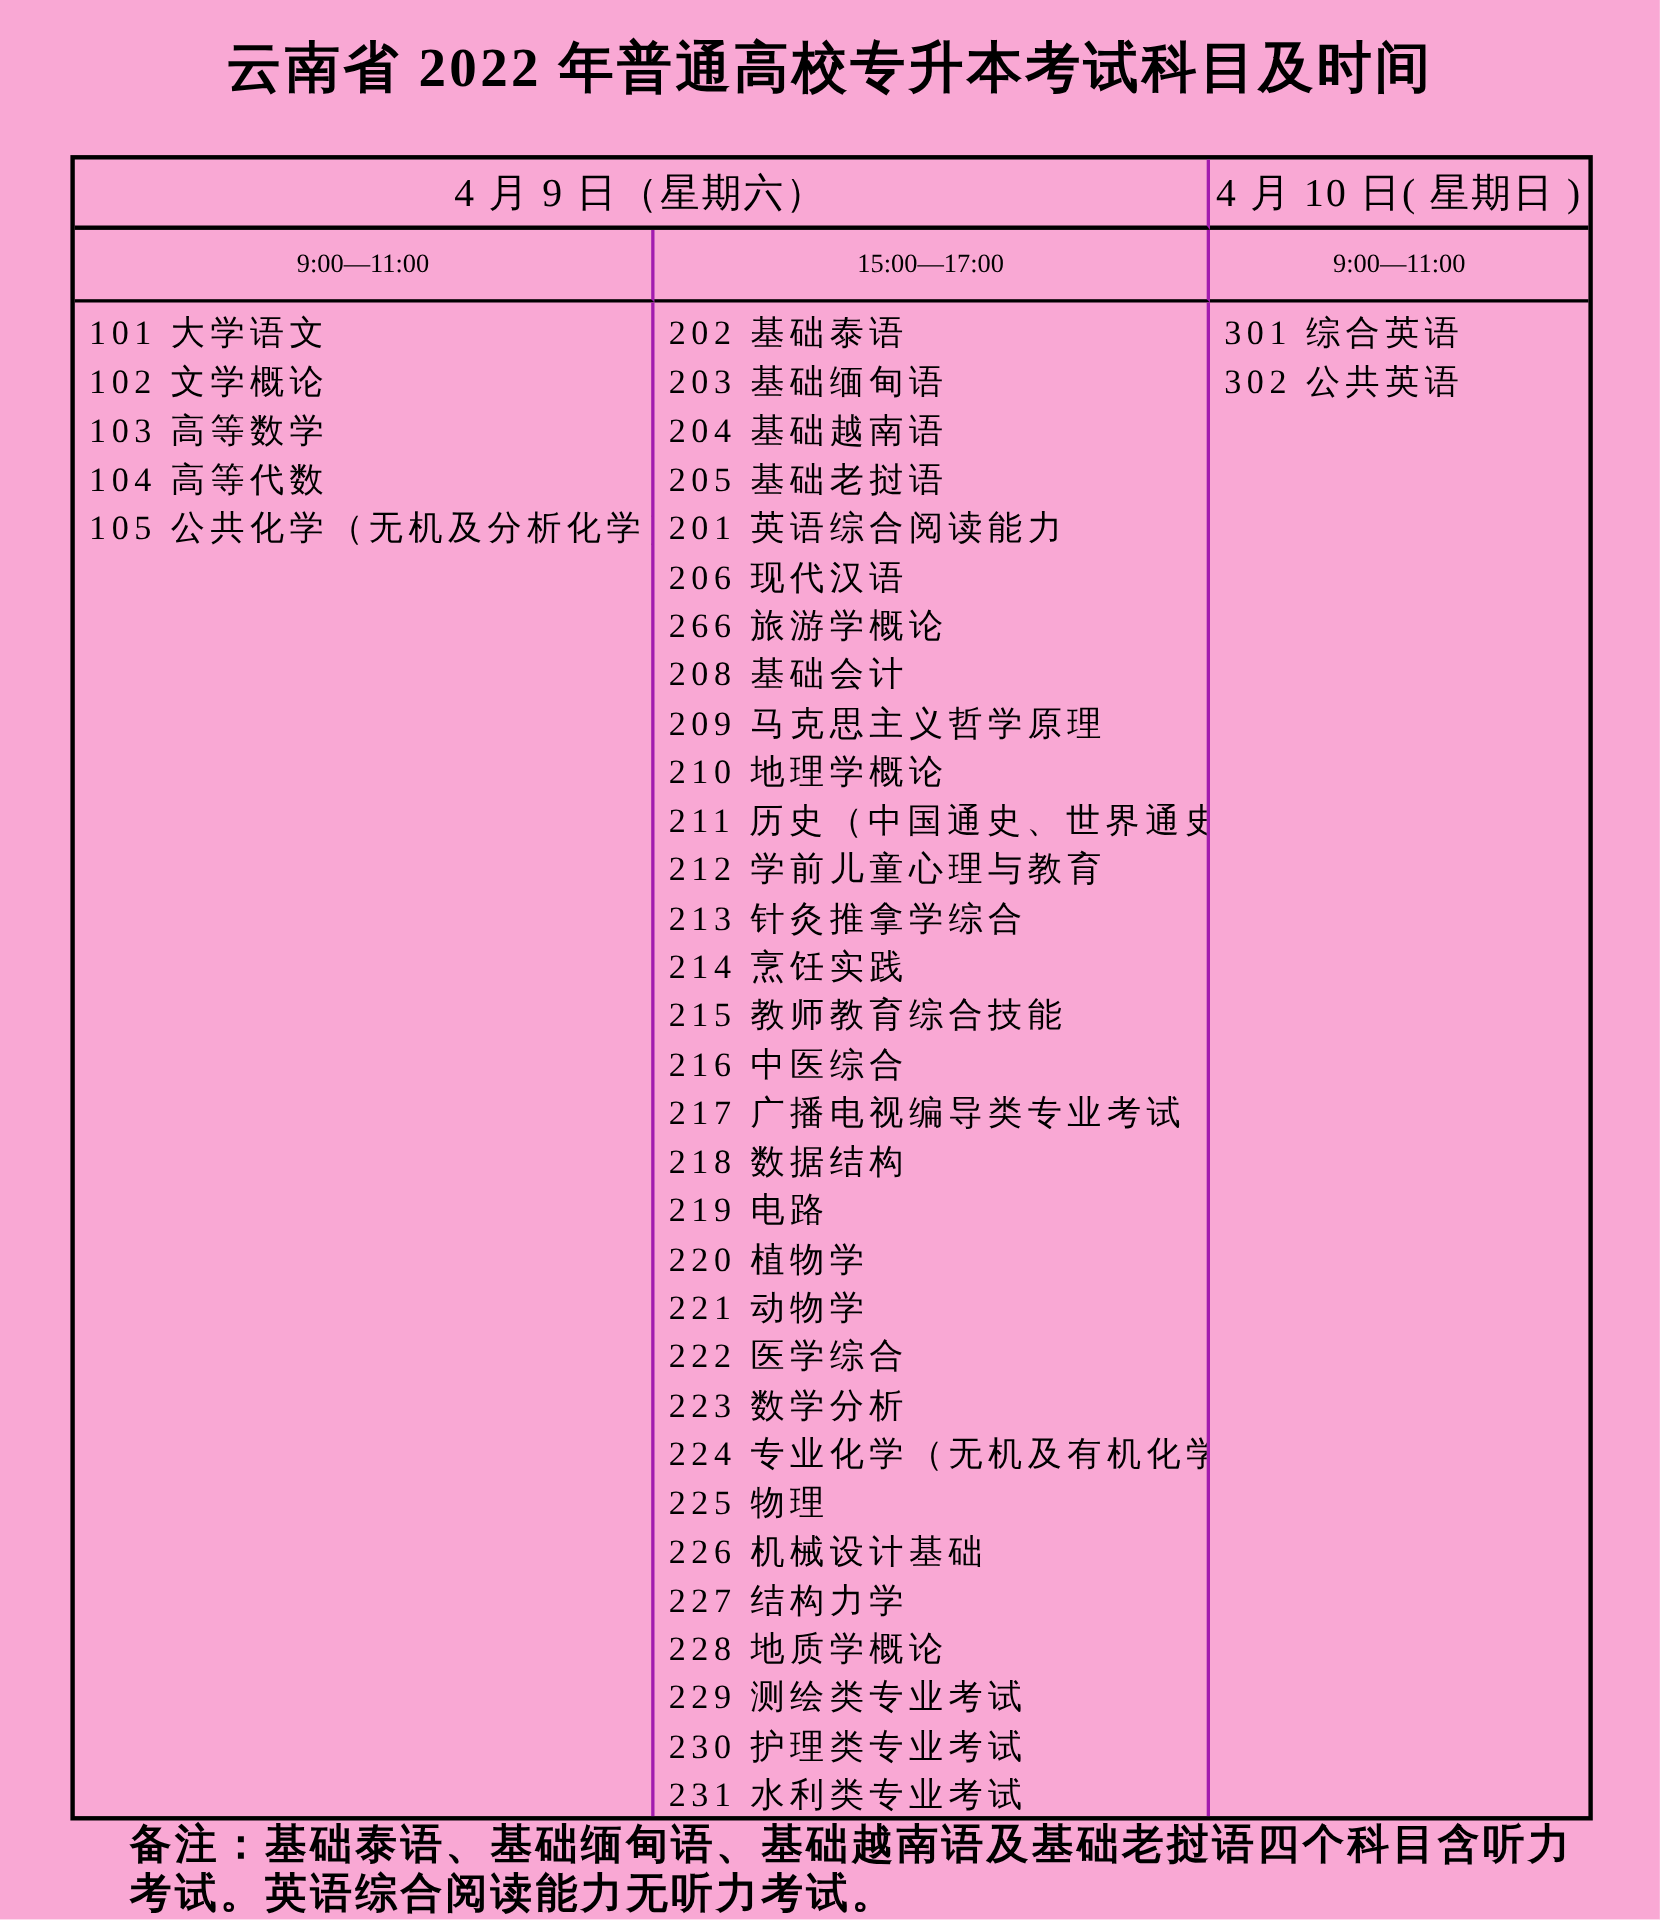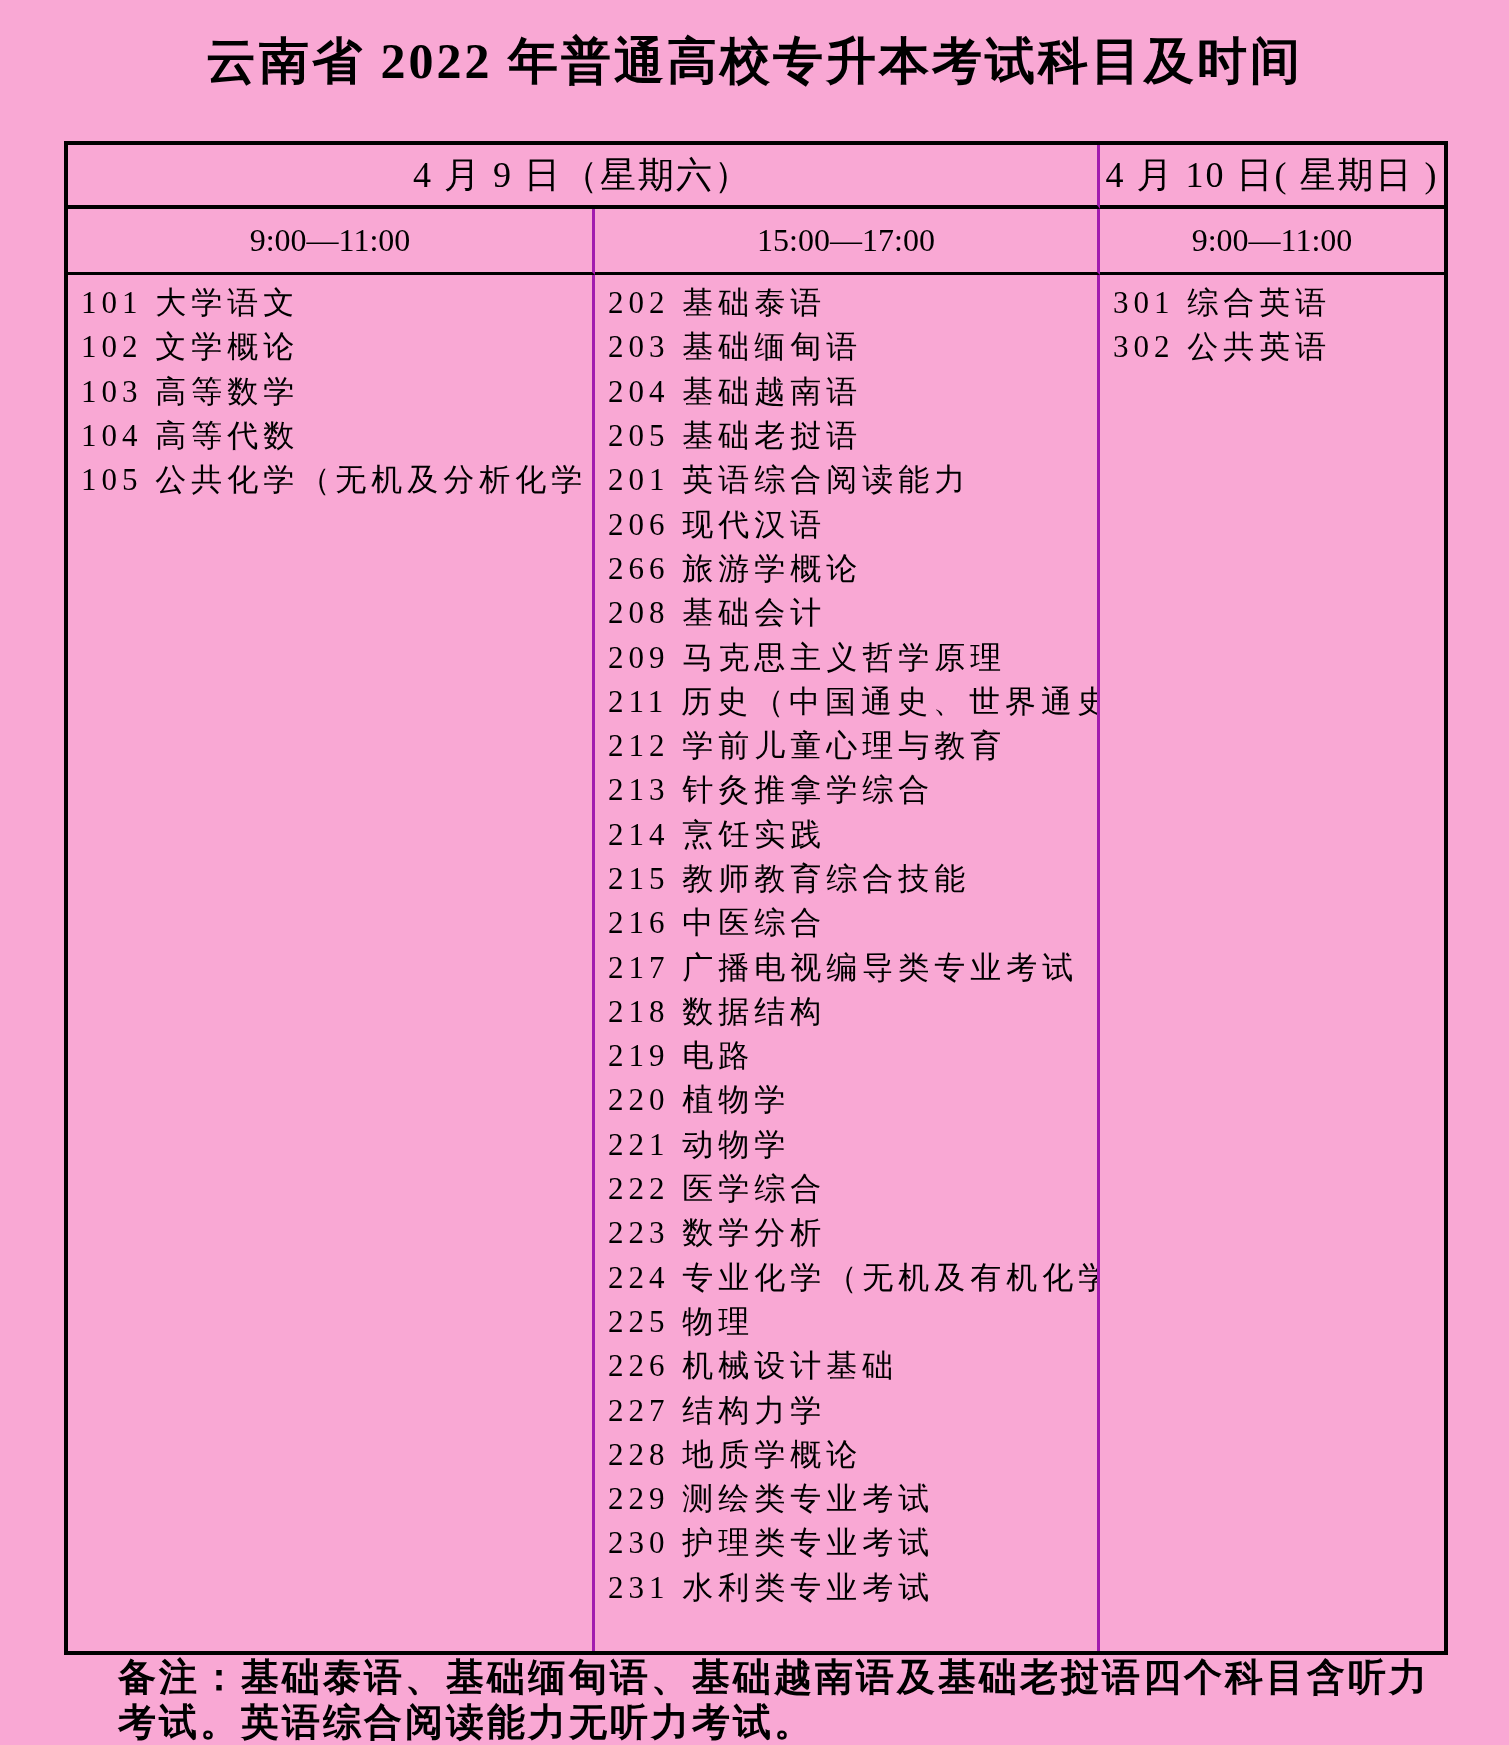--- a/index.html
+++ b/index.html
@@ -50,21 +50,21 @@
     font-size: 36px;
     letter-spacing: 2px;
     white-space: nowrap;
   }
   .span-two { grid-column: 1 / 3; }
   .time-header {
     grid-row: 2;
     display: flex;
     align-items: center;
     justify-content: center;
-    font-size: 32px;
+    font-size: 24px;
     white-space: nowrap;
   }
   .subject-cell {
     grid-row: 3;
     padding: 6px 0 4px 13px;
     text-align: right;
   }
   .subject {
     height: 44.3px;
     display: flex;
@@ -110,20 +110,21 @@
     <div class="cell subject-cell v-border">
         <div class="subject">202 基础泰语</div>
         <div class="subject">203 基础缅甸语</div>
         <div class="subject">204 基础越南语</div>
         <div class="subject">205 基础老挝语</div>
         <div class="subject">201 英语综合阅读能力</div>
         <div class="subject">206 现代汉语</div>
         <div class="subject">266 旅游学概论</div>
         <div class="subject">208 基础会计</div>
         <div class="subject">209 马克思主义哲学原理</div>
+        <div class="subject">210 地理学概论</div>
         <div class="subject">211 历史（中国通史、世界通史）</div>
         <div class="subject">212 学前儿童心理与教育</div>
         <div class="subject">213 针灸推拿学综合</div>
         <div class="subject">214 烹饪实践</div>
         <div class="subject">215 教师教育综合技能</div>
         <div class="subject">216 中医综合</div>
         <div class="subject">217 广播电视编导类专业考试</div>
         <div class="subject">218 数据结构</div>
         <div class="subject">219 电路</div>
         <div class="subject">220 植物学</div>

